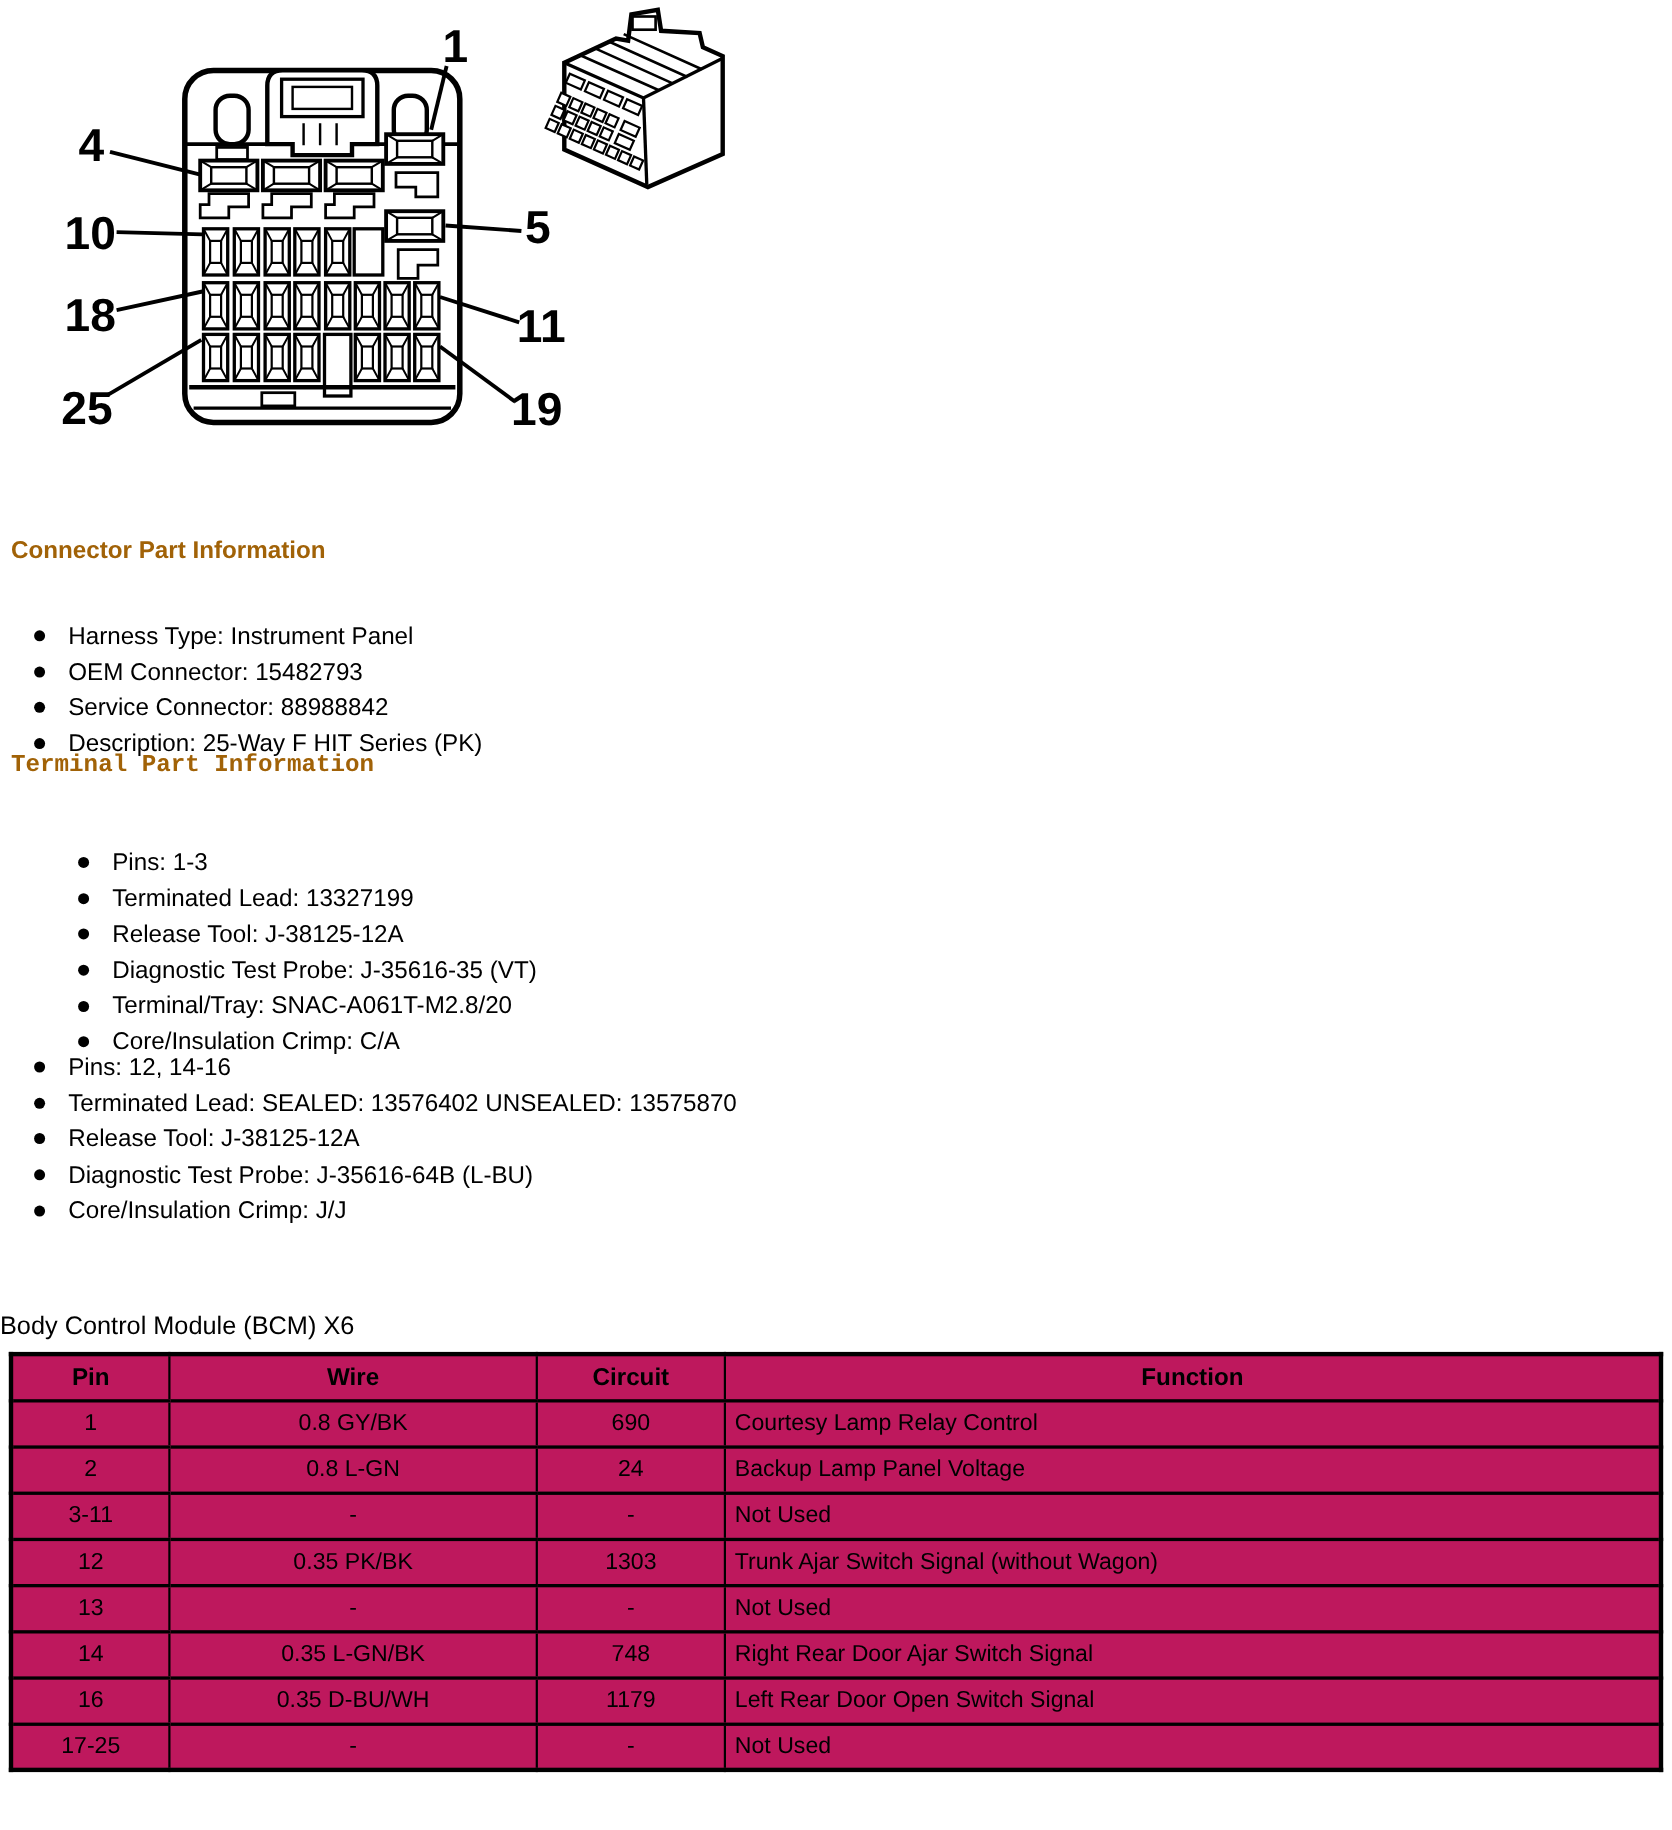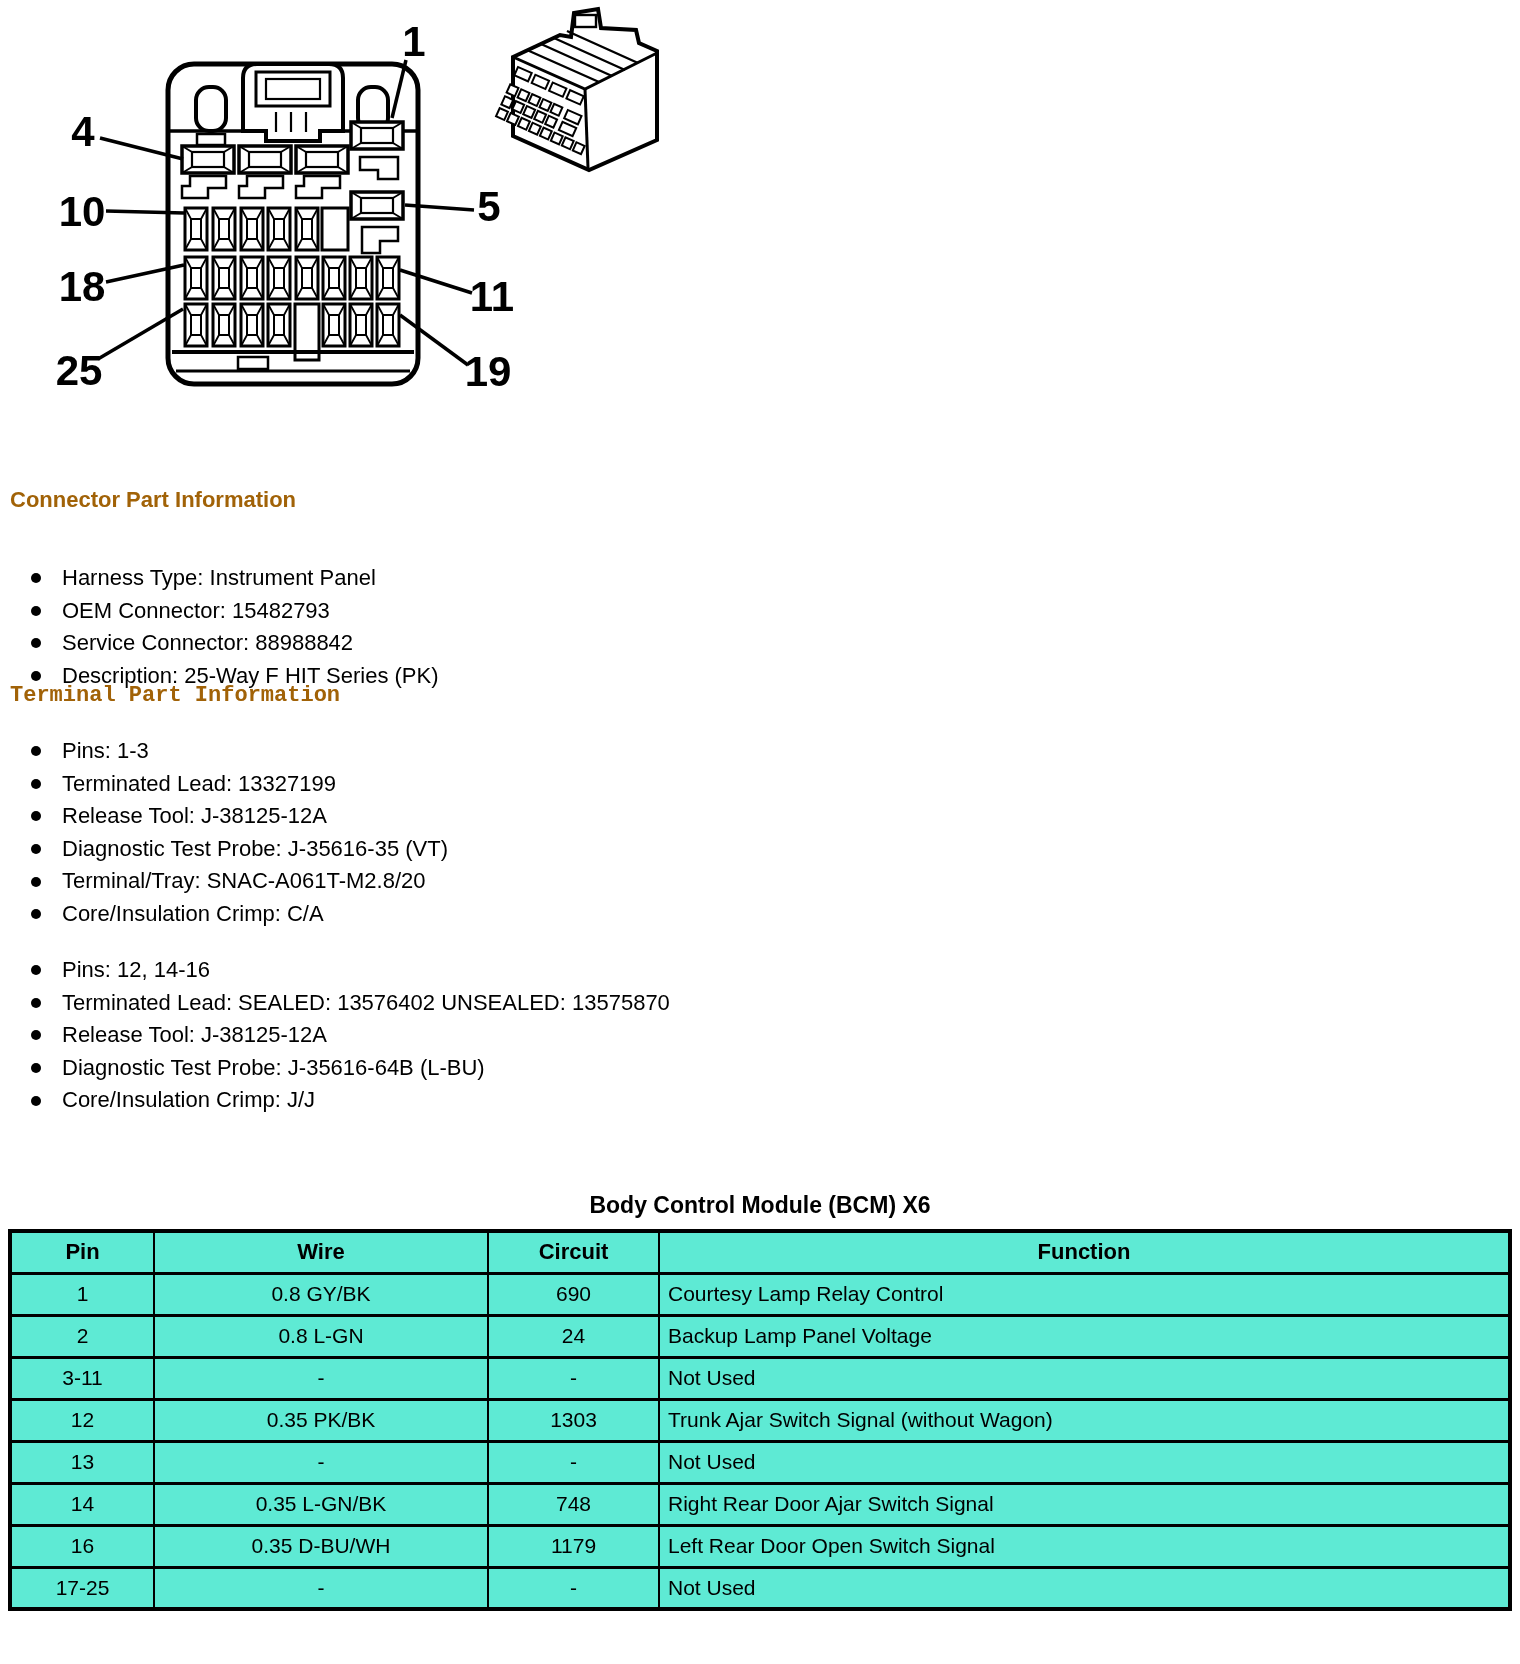--- a/index.html
+++ b/index.html
@@ -11,42 +11,42 @@
   .diagram{position:absolute; left:0; top:0; width:700px; height:432px;}
   h2.sec{
     position:absolute; left:10px; margin:0; font-size:22px; font-weight:bold; color:#a16207;
   }
   #connector-heading{top:487px;}
   #terminal-heading{top:683px;font-family:Liberation Mono, monospace;}
   ul.blist{
     position:absolute; left:0; margin:0; padding:0; list-style:none; width:900px;
   }
   #connector-list{top:562px;}
-  #terminal-list-1{top:735px;}
+  #terminal-list-1{top:768px;padding-left:40px;}
   #terminal-list-2{top:954px;}
   ul.blist li{
     position:relative; height:32.6px; line-height:32.6px; padding-left:62px;
     font-size:22px; white-space:nowrap;
   }
   ul.blist .dot{
     position:absolute; left:31px; top:50%; margin-top:-5px;
     width:10px; height:10px; border-radius:50%; background:#000; display:block;
   }
   .tbl-title{
-    position:absolute; top:1192px; left:0; width:1520px; text-align:center;
-    font-size:23px; font-weight:bold;
+    position:absolute; top:1192px; left:0; width:1520px; 
+    font-size:23px; font-weight:normal;
   }
   table.bcm{
     position:absolute; top:1229px; left:8px; width:1504px;
     border-collapse:collapse; table-layout:fixed;
     border:4px solid #000;
   }
   table.bcm th, table.bcm td{
     border:3px solid #000; border-left-width:2px; border-right-width:2px;
-    font-size:21px; padding:0; box-sizing:border-box; background:#5eead4;
+    font-size:21px; padding:0; box-sizing:border-box; background:#be185d;
     vertical-align:middle;
   }
   table.bcm th{height:42px; font-weight:bold; text-align:center; font-size:22px;}
   table.bcm td{height:42px; text-align:center;}
   table.bcm td.c-function{text-align:left; padding-left:8px;}
   svg .ln{stroke:#000; fill:none;}
   svg text.co{font-family:"Liberation Sans", sans-serif; font-size:42px; font-weight:bold; fill:#000;}
 </style>
 </head>
 <body>

